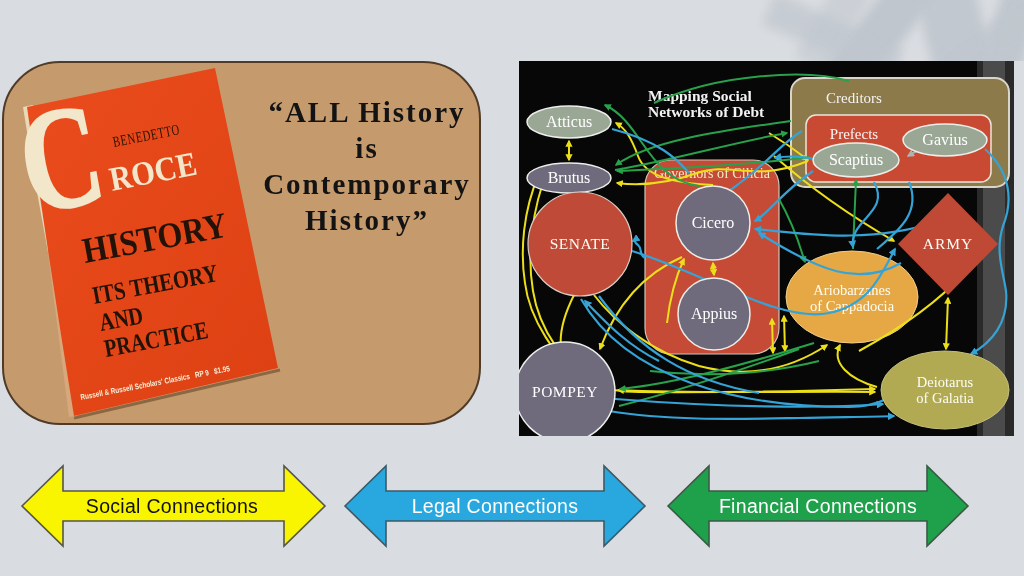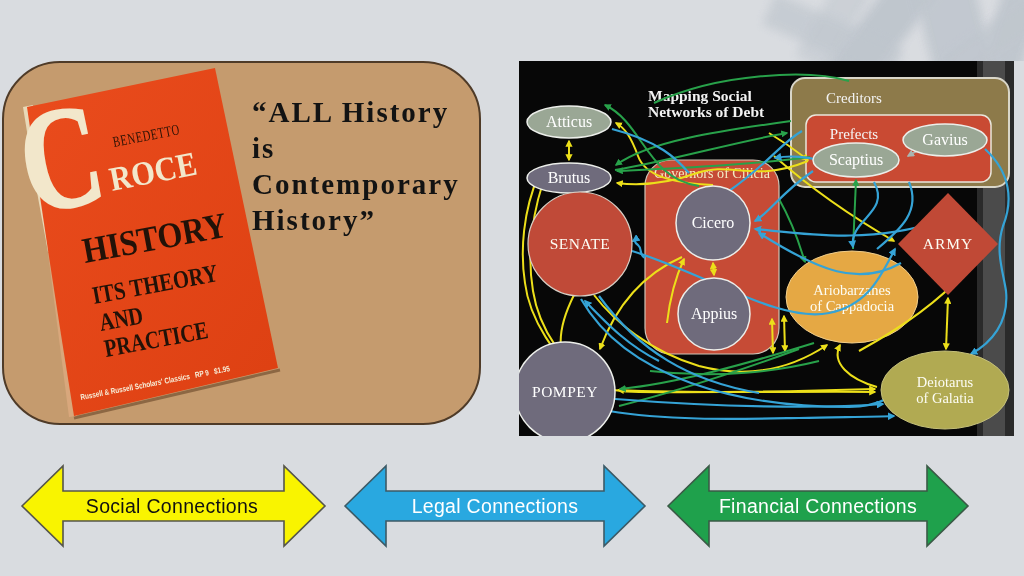--- a/index.html
+++ b/index.html
@@ -3,21 +3,21 @@
 <meta charset="utf-8">
 <style>
   html,body{margin:0;padding:0;}
   body{width:1024px;height:576px;overflow:hidden;background:#d9dce0;position:relative;
        font-family:"Liberation Sans", sans-serif;}
   .abs{position:absolute;}
   #wm{left:755px;top:0;width:269px;height:61px;overflow:hidden;opacity:.9;}
   .wmShape{position:absolute;background:#bdc4cc;filter:blur(5px);}
   #tanbox{left:2px;top:61px;width:479px;height:364px;background:#c59b6e;
           border:2px solid #4f3b28;border-radius:58px;box-sizing:border-box;}
-  #quote{left:252px;top:94px;width:230px;
+  #quote{left:252px;top:94px;width:230px;text-align:center;
          font-family:"Liberation Serif", serif;font-weight:bold;font-size:29px;
          line-height:36px;color:#131313;letter-spacing:2px;}
   #panel{left:519px;top:61px;width:495px;height:375px;background:#070707;}
 </style>
 </head>
 <body>
 
 <div class="abs" id="wm">
   <div class="wmShape" style="left:108px;top:-45px;width:46px;height:140px;transform:rotate(38deg);"></div>
   <div class="wmShape" style="left:170px;top:-20px;width:60px;height:105px;transform:rotate(-14deg);opacity:.9;"></div>

